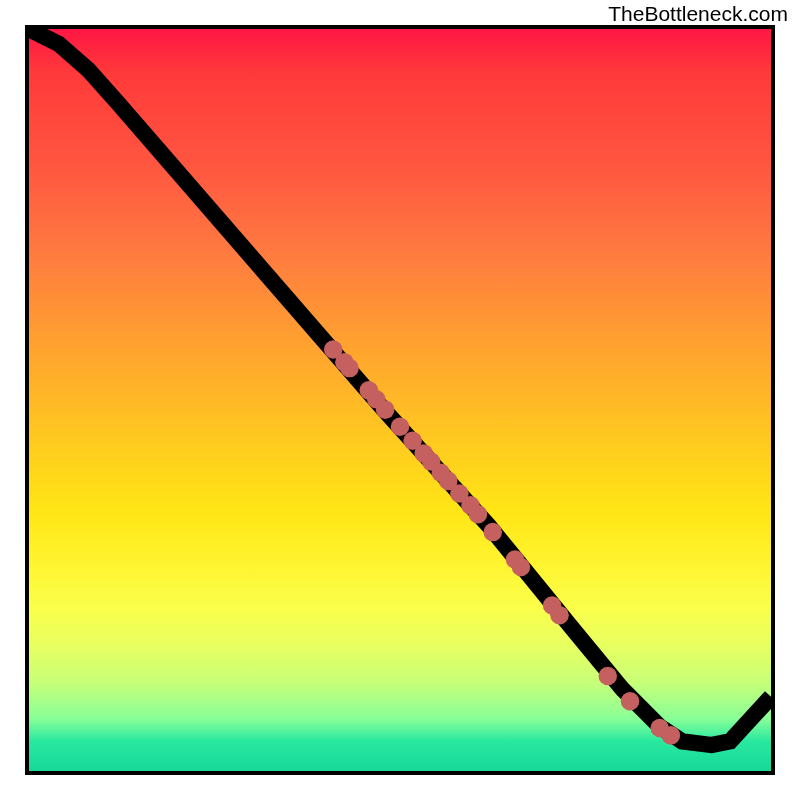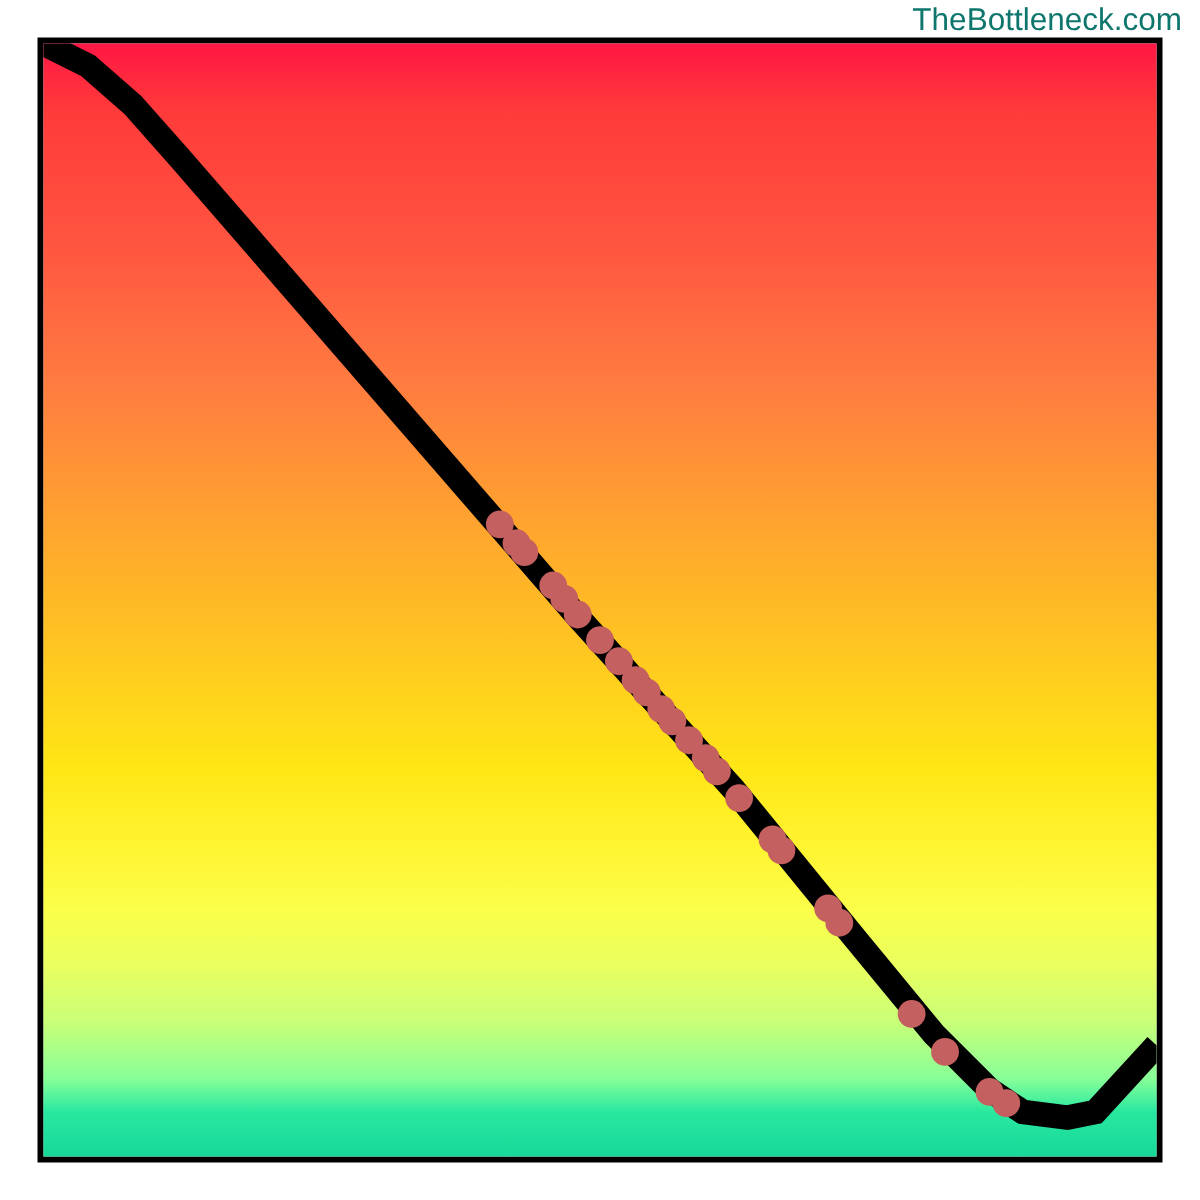--- a/index.html
+++ b/index.html
@@ -8,21 +8,21 @@
     height: 800px;
     font-family: Arial, sans-serif;
     position: relative;
     overflow: hidden;
   }
   .watermark {
     position: absolute;
     top: 2px;
     right: 12px;
     font-size: 21px;
-    color: #0f766e;
+    color: #000000;
     font-weight: normal;
     z-index: 10;
   }
   .chart-container {
     position: absolute;
     top: 25px;
     left: 25px;
     width: 750px;
     height: 750px;
     border: 4px solid #000;

